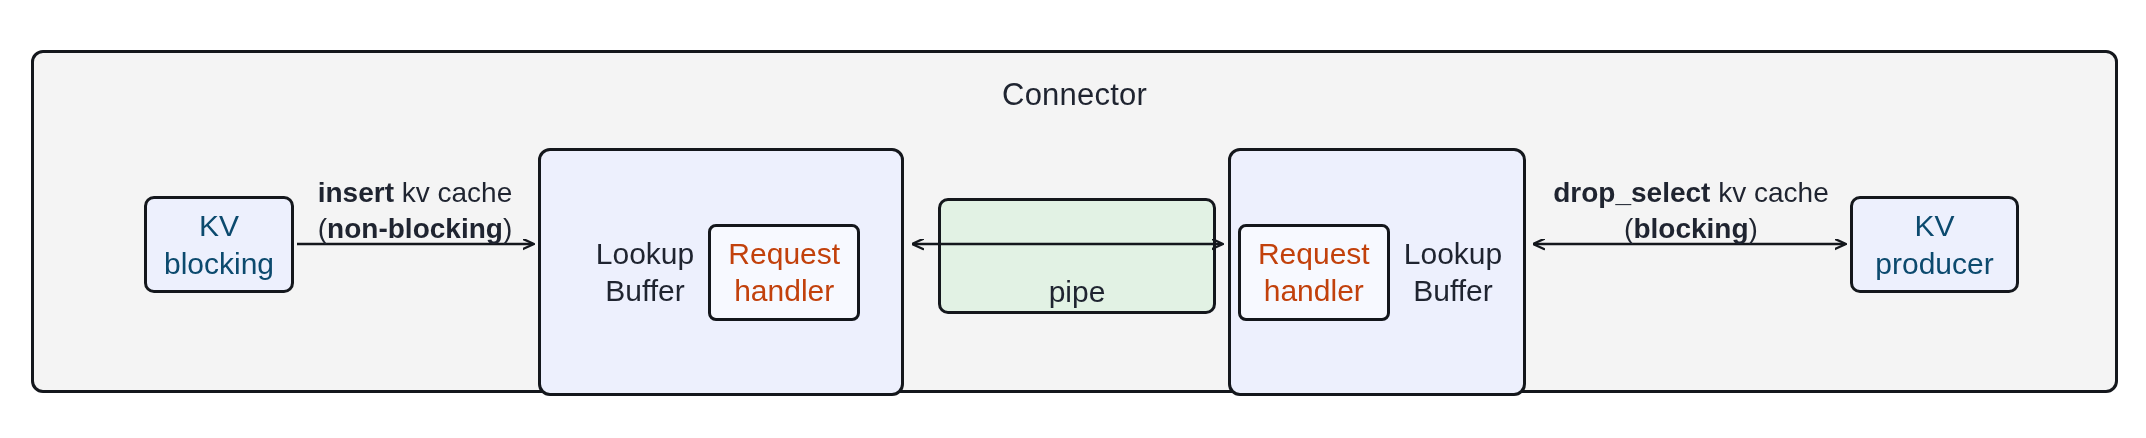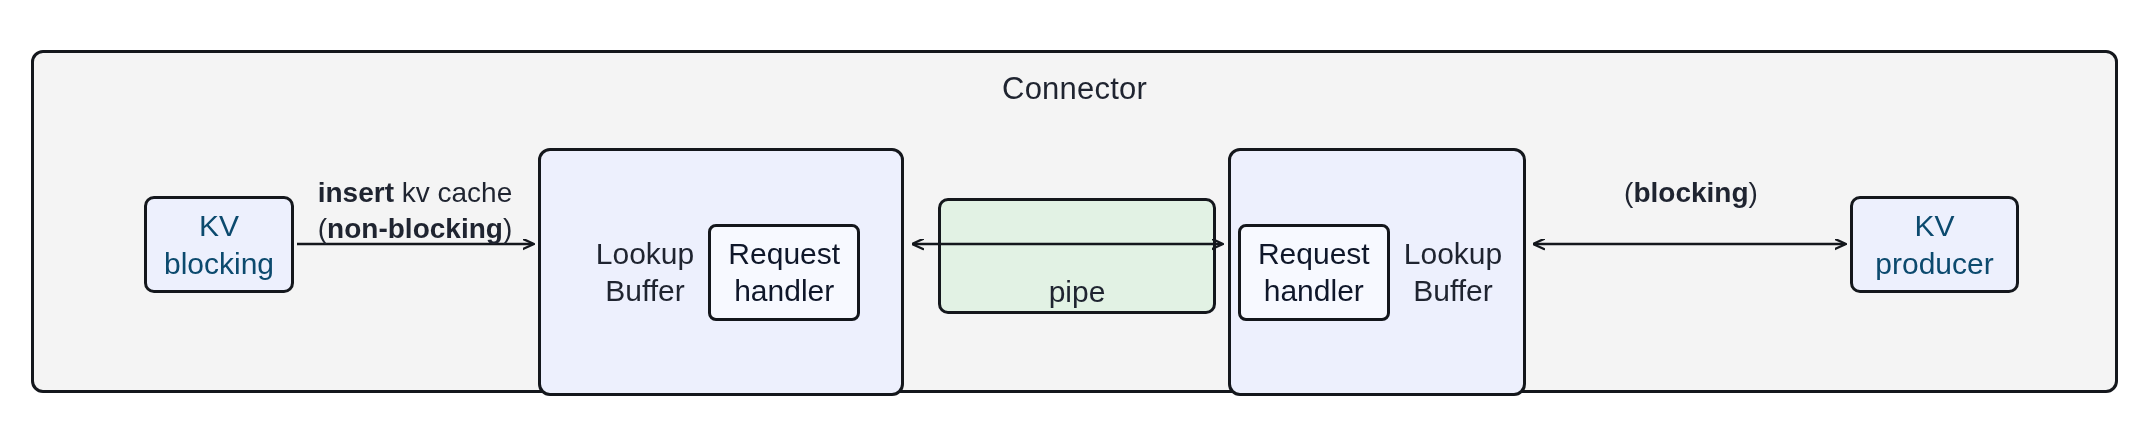--- a/index.html
+++ b/index.html
@@ -24,21 +24,21 @@
   .connector-box {
     position: absolute;
     left: 31px; top: 50px;
     width: 2087px; height: 343px;
     background: #f4f4f4;
     border: 3px solid #14171c;
     border-radius: 12px;
   }
   .connector-title {
     position: absolute;
-    left: 0; right: 0; top: 20px;
+    left: 0; right: 0; top: 26px;
     text-align: center;
     font-size: 31px;
     line-height: 1;
     color: #1f2430;
     letter-spacing: .2px;
   }
 
   
   .node {
     position: absolute;
@@ -87,21 +87,21 @@
   }
   .lb-label span { display: block; white-space: nowrap; }
 
   .request-handler {
     background: #f7f9ff;
     border: 3px solid #14171c;
     border-radius: 8px;
     font-size: 30px;
     line-height: 1.25;
     text-align: center;
-    color: #0f172a;
+    color: #c2410c;
     padding: 8px 14px;
     min-width: 152px;
   }
   .request-handler span { display: block; white-space: nowrap; }
 
   
   .pipe-box {
     position: absolute;
     left: 938px; top: 198px;
     width: 278px; height: 116px;
@@ -209,16 +209,17 @@
 
     <line x1="1534" y1="244" x2="1845" y2="244" stroke="#14171c" stroke-width="2.6" marker-start="url(#ah-start)" marker-end="url(#ah-end)"></line>
   </svg>
 
   <div class="edge-label label-insert">
     <span class="l1"><b>insert</b><span> kv cache</span></span>
     <span class="l2"><span>(</span><b>non-blocking</b><span>)</span></span>
   </div>
 
   <div class="edge-label label-dropselect">
+    <span class="l1"><b>drop_select</b><span> kv cache</span></span>
     <span class="l2"><span>(</span><b>blocking</b><span>)</span></span>
   </div>
 
 </div>
 
 </body></html>

